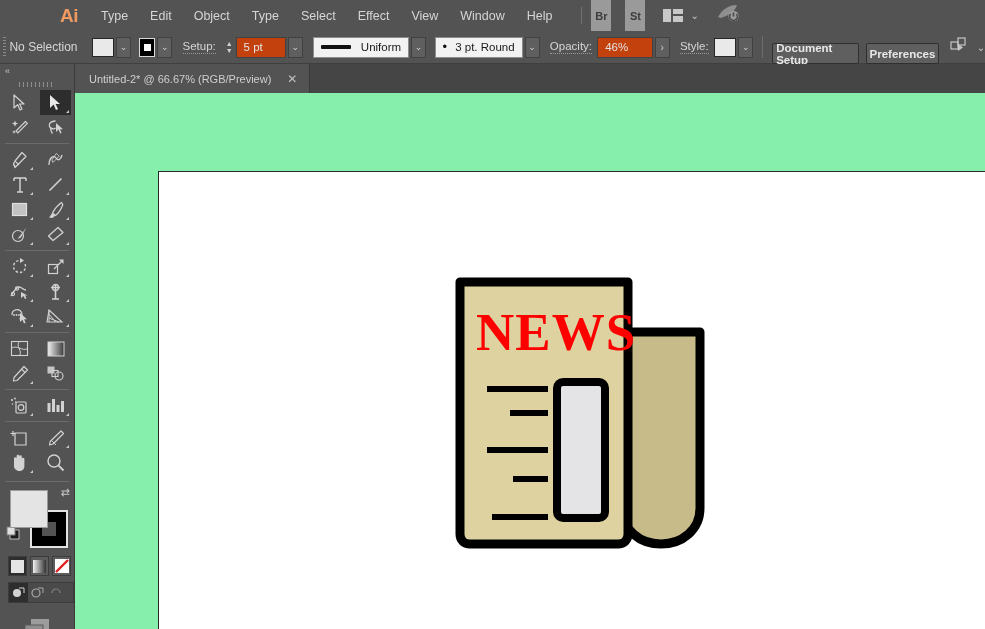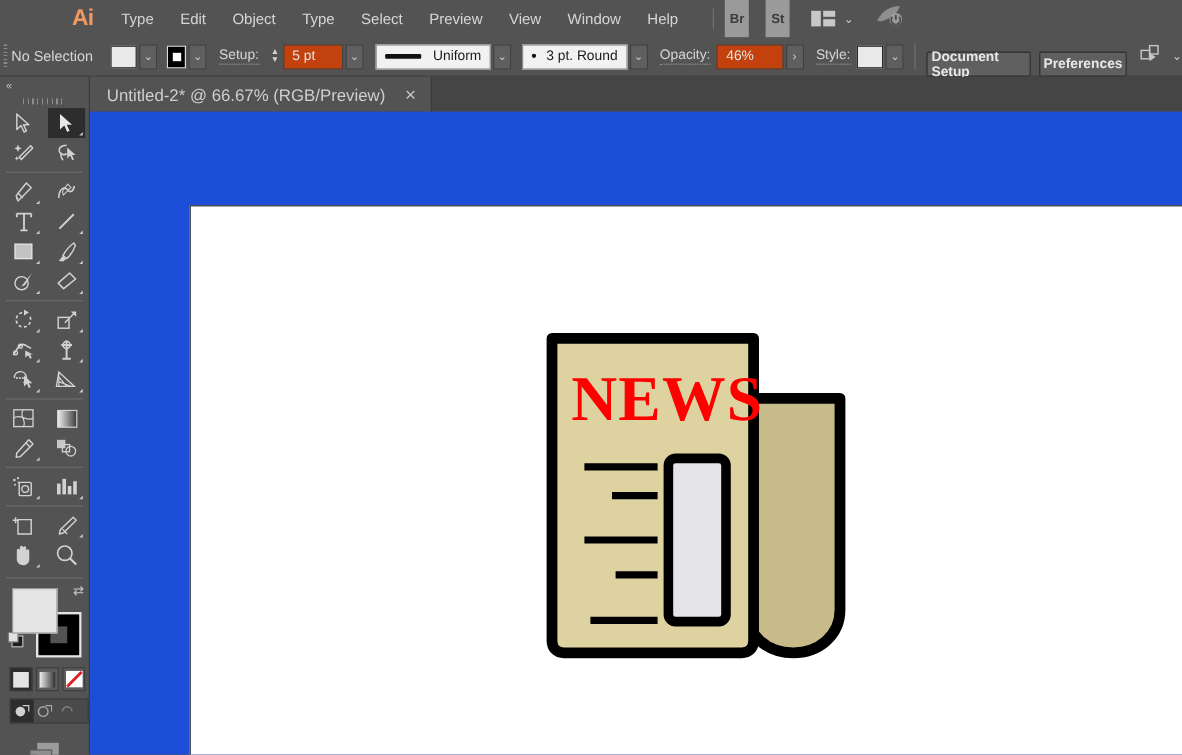--- a/index.html
+++ b/index.html
@@ -117,21 +117,21 @@
   
   .tabbar {
     position:absolute; left:75px; top:64px; width:910px; height:29px;
     background:#454545;
   }
   .doc-tab {
     position:absolute; left:0; top:0; height:29px; background:#535353;
     display:flex; align-items:center; padding: 0 0 0 14px; cursor:pointer;
     border-right: 1px solid #3a3a3a;
   }
-  .doc-tab-title { color:#CFCFCF; font-size:14px; white-space:nowrap;text-align:right; }
+  .doc-tab-title { color:#CFCFCF; font-size:11px; white-space:nowrap;text-align:right; }
   .doc-tab-close {
     color:#C2C2C2; font-size:12px; margin: 0 12px 0 16px; cursor:pointer; line-height:1;
   }
 
   
   .toolbar {
     position:absolute; left:0; top:64px; width:75px; height:565px;
     background:#535353; border-right:1px solid #3b3b3b;
   }
   .tb-collapse {
@@ -193,41 +193,41 @@
     width:19px;height:19px;display:flex;align-items:center;justify-content:center;cursor:pointer;
   }
   .draw-btn.sel { background:#2d2d2d; }
   .tb-screen {
     display:flex; justify-content:center; margin-top:14px; cursor:pointer;
   }
 
   
   .canvas-area {
     position:absolute; left:75px; top:93px; width:910px; height:536px;
-    background:#1d4ed8; overflow:hidden;
+    background:#86efac; overflow:hidden;
   }
   .artboard {
     position:absolute; left:83px; top:78px; width:900px; height:470px;
     background:#FFFFFF; border:1px solid #2a2a2a;
   }
   .artwork { position:absolute; left:295px; top:100px; }
 </style>
 </head>
 <body>
 
 <div id="app">
 
   <div class="menubar">
     <div class="ai-logo">Ai</div>
     <div class="menu-item">Type</div>
     <div class="menu-item">Edit</div>
     <div class="menu-item">Object</div>
     <div class="menu-item">Type</div>
     <div class="menu-item">Select</div>
-    <div class="menu-item">Preview</div>
+    <div class="menu-item">Effect</div>
     <div class="menu-item">View</div>
     <div class="menu-item">Window</div>
     <div class="menu-item">Help</div>
     <div class="menu-sep"></div>
     <div class="app-chip">Br</div>
     <div class="app-chip">St</div>
     <div class="ws-switch">
       <span class="ws-icon">
         <i class="l"></i>
           <i class="r1"></i>

